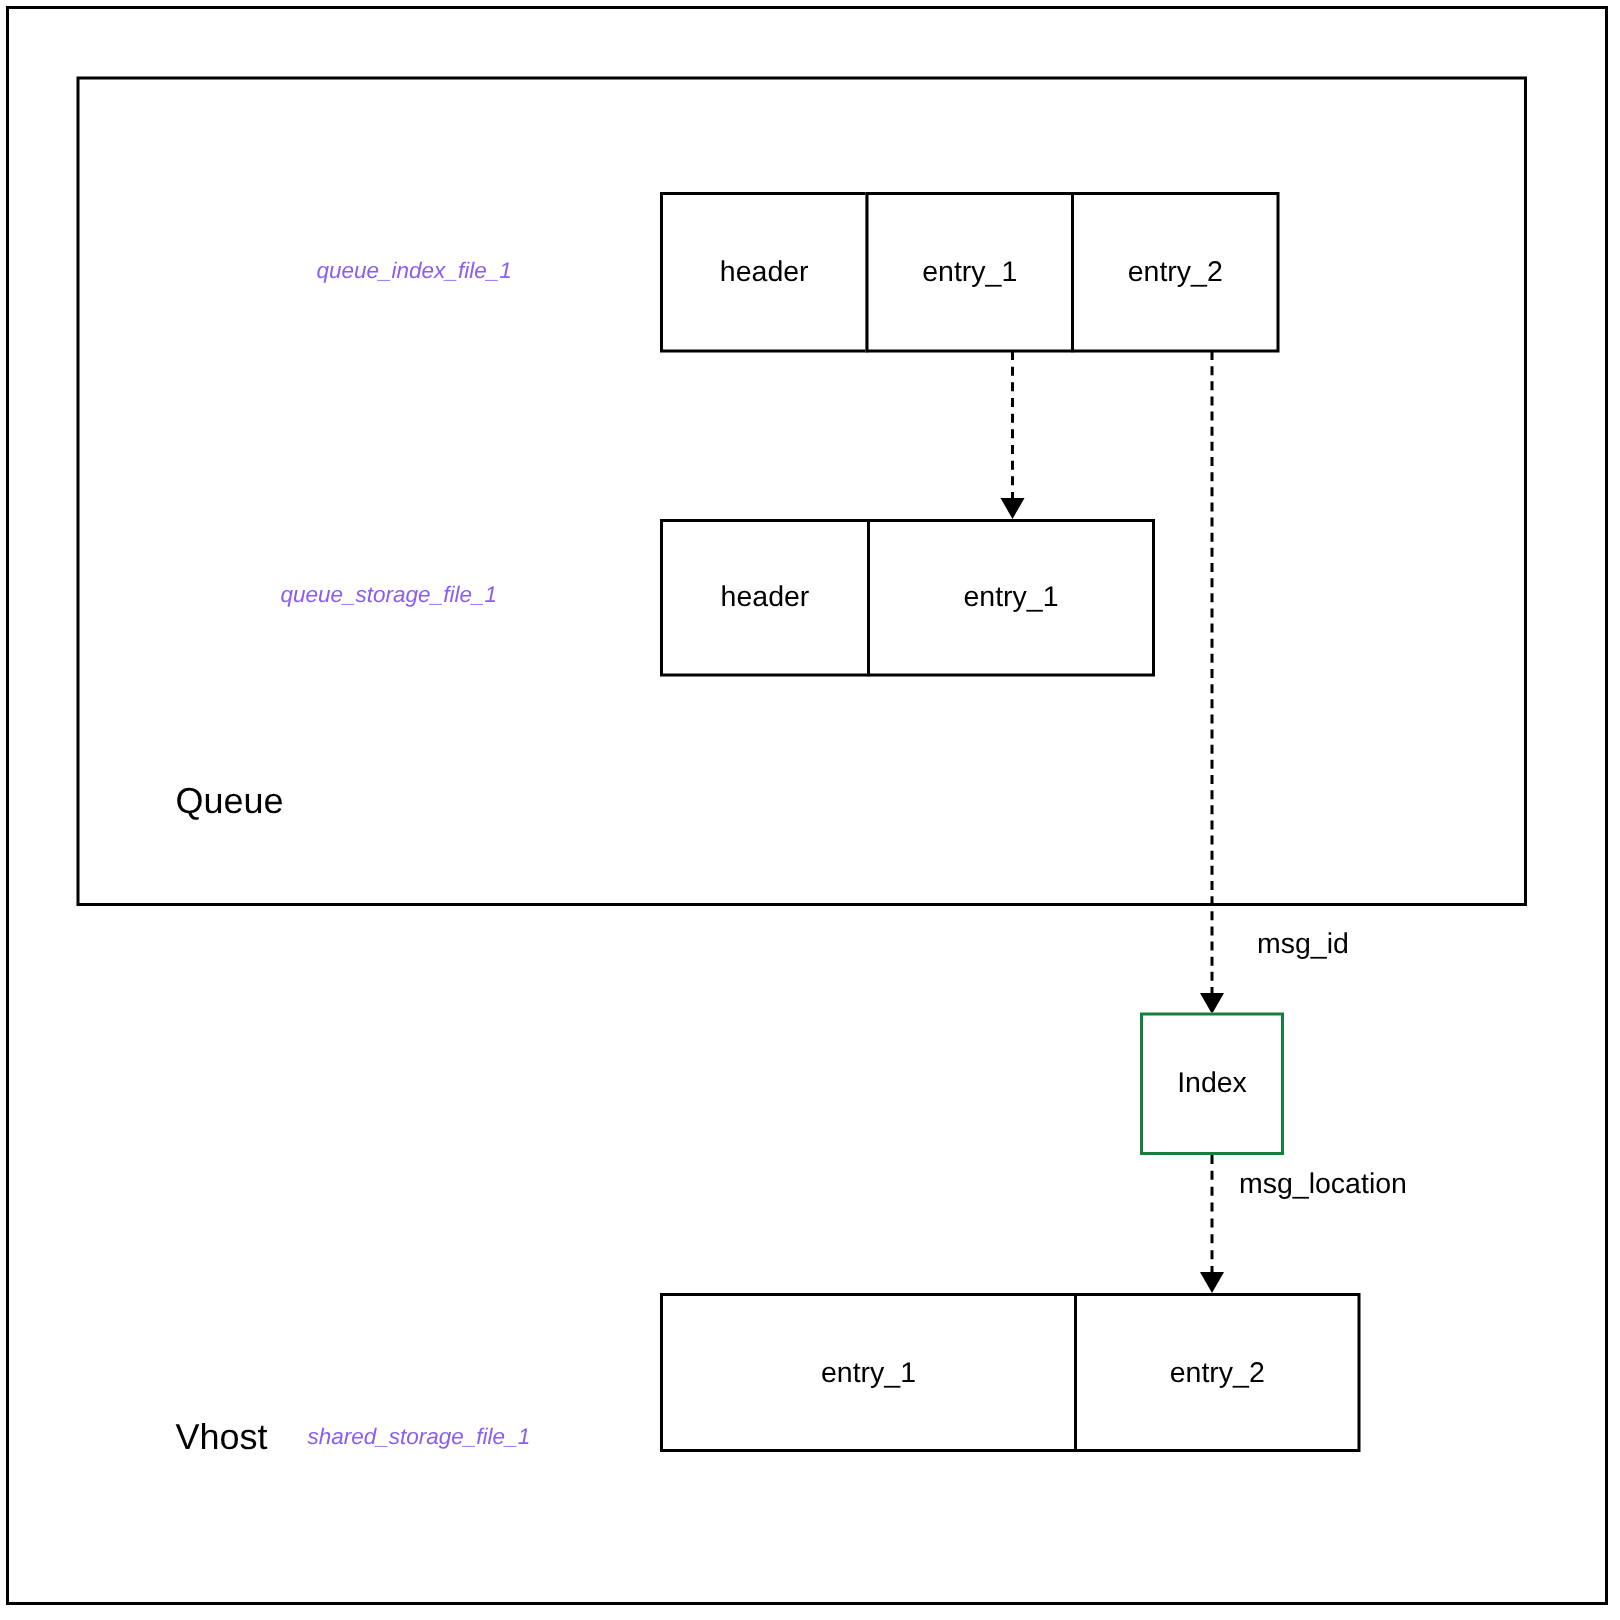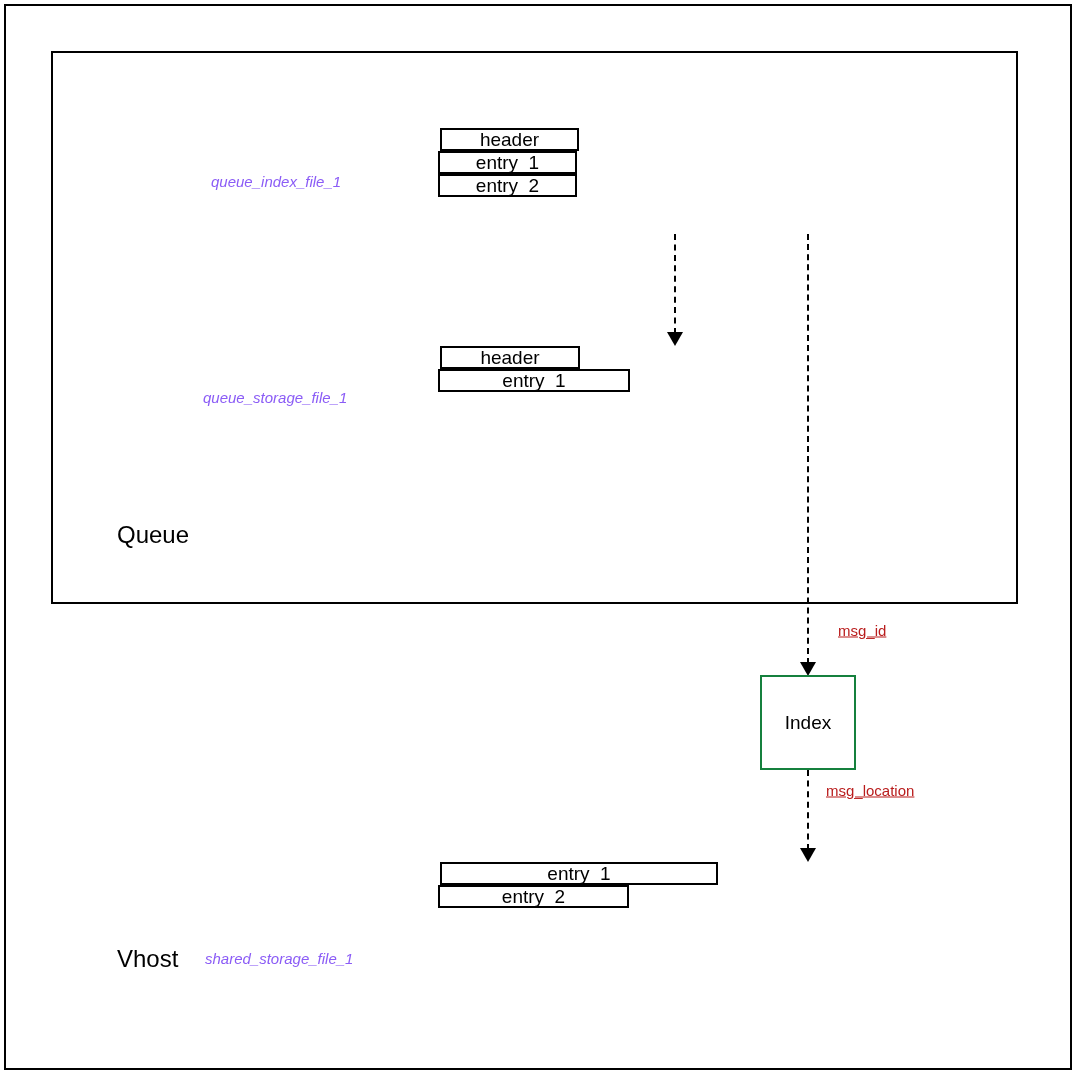--- a/index.html
+++ b/index.html
@@ -60,30 +60,29 @@
   .row-label {
     position: absolute;
     font-size: 15px;
     line-height: 19px;
     white-space: nowrap;
     color: #8b5cf6;
     transform: translateY(-50%);
     font-style: italic;
   }
   .row-label.r1 { left: 211px; top: 181px; }
-  .row-label.r2 { left: 203px; top: 397px; }
+  .row-label.r2 { left: 187px; top: 397px; }
   .row-label.r3 { left: 205px; top: 914px; margin-top: 44px; }
 
   
   .strip {
     position: absolute;
     display: flex;
     box-sizing: border-box;
     background: #ffffff;
-    flex-direction: column;
   }
   .cell {
     box-sizing: border-box;
     border: 2px solid #000000;
     margin-left: -2px;
     display: flex;
     align-items: center;
     justify-content: center;
     font-size: 19px;
     line-height: 19px;
@@ -140,26 +139,25 @@
     border-right: 8px solid transparent;
     border-top: 14px solid #000000;
   }
   .arrowhead.a1 { left: 667px; top: 332px; }
   .arrowhead.a2 { left: 800px; top: 662px; }
   .arrowhead.a3 { left: 800px; top: 848px; }
 
   
   .edge-label {
     position: absolute;
-    font-size: 15px;
-    line-height: 19px;
-    white-space: nowrap;
-    color: #b91c1c;
+    font-size: 19px;
+    line-height: 19px;
+    white-space: nowrap;
+    color: #000000;
     transform: translateY(-50%);
-    text-decoration: underline;
   }
   .edge-label.msg-id       { left: 838px; top: 630px; }
   .edge-label.msg-location { left: 826px; top: 790px; }
 </style>
 </head>
 <body>
 
 <div id="canvas">
 
   <div class="outer-frame"></div>

